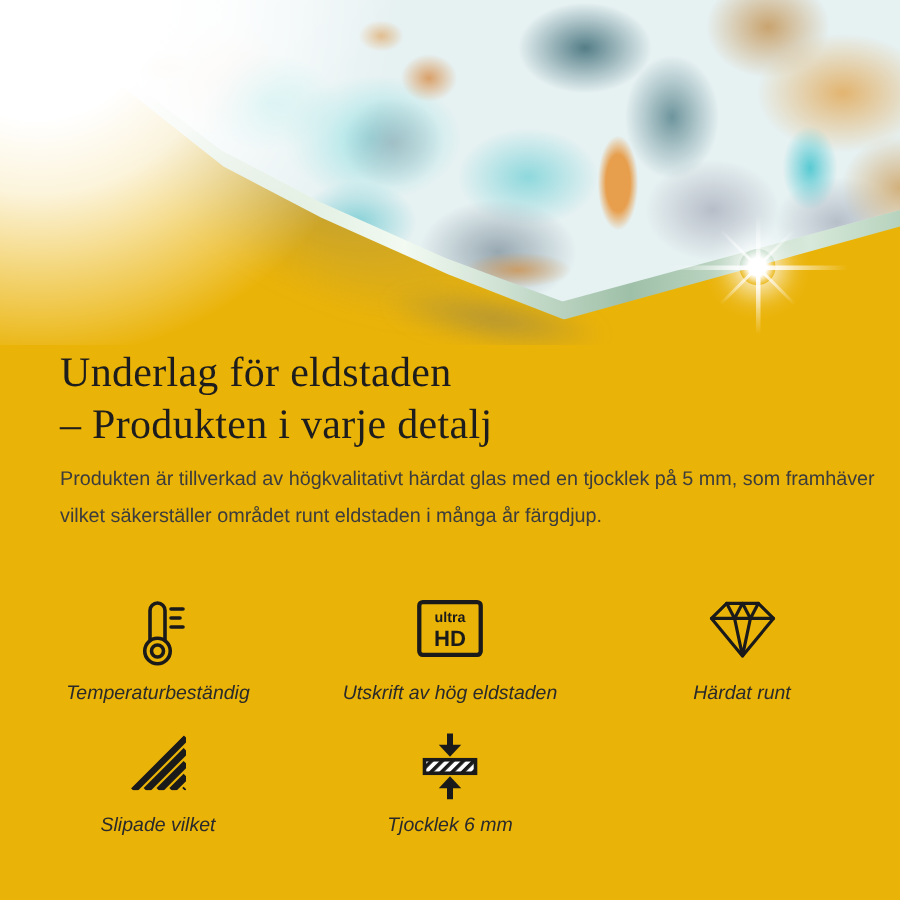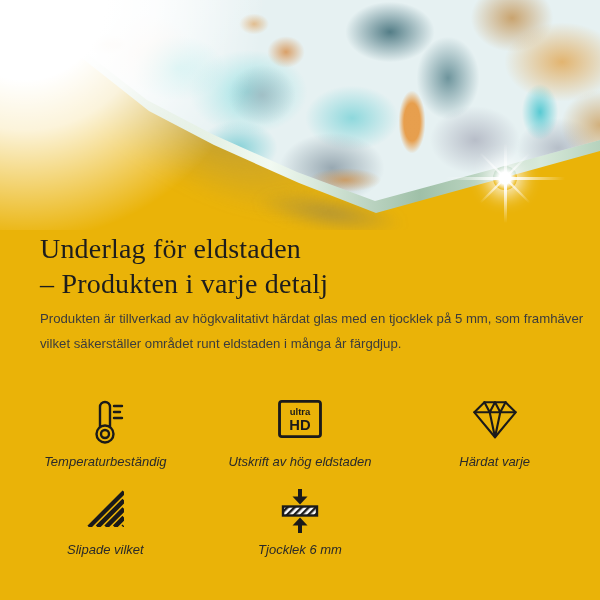--- a/index.html
+++ b/index.html
@@ -144,21 +144,21 @@
     </div>
 
 
     <div class="feature">
       <div class="icon-box">
         <svg width="48" height="41" viewBox="0 0 50 42">
           <path class="icn" style="stroke-width:2.2" d="M3.5 13.5 L14 3 H36 L46.5 13.5 L25 39.5 Z"></path>
           <path class="icn" style="stroke-width:2.2" d="M3.5 13.5 H46.5 M14 3 L19.5 13.5 L25 3 L30.5 13.5 L36 3 M19.5 13.5 L25 39.5 L30.5 13.5"></path>
         </svg>
       </div>
-      <div class="label">Härdat varje</div>
+      <div class="label">Härdat runt</div>
     </div>
 
     <div class="feature">
       <div class="icon-box">
         <svg width="44" height="40" viewBox="0 0 44 42">
           <defs>
             <clipPath id="triclip">
                 <path d="M2 42 L42 2 V42 Z"></path>
               </clipPath>
           </defs>

